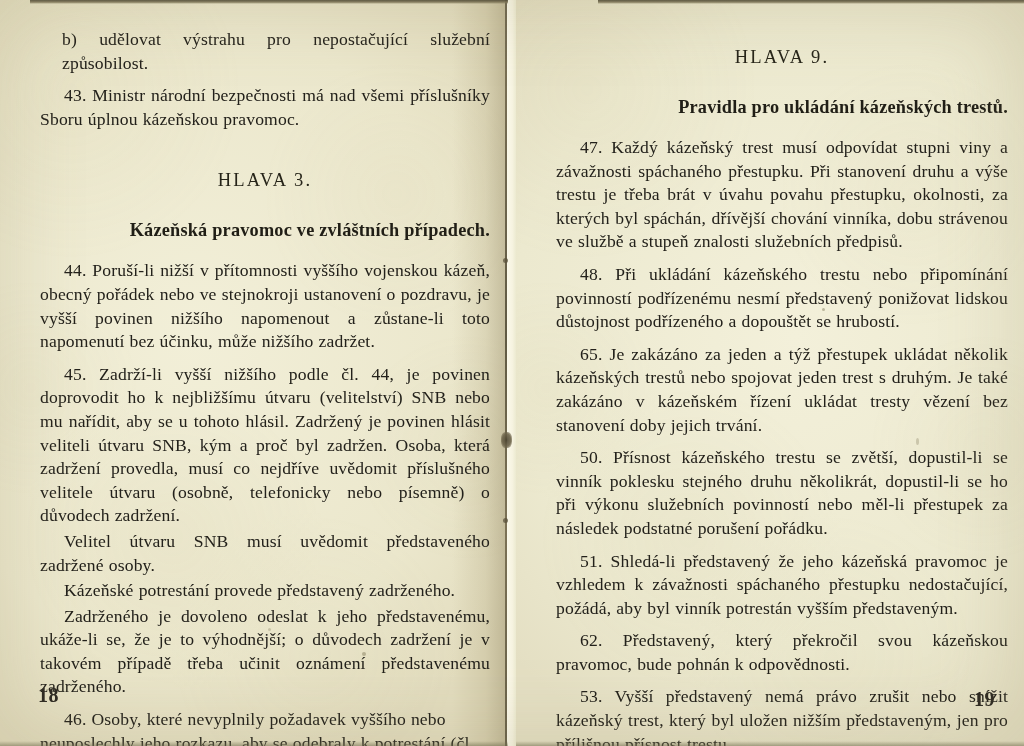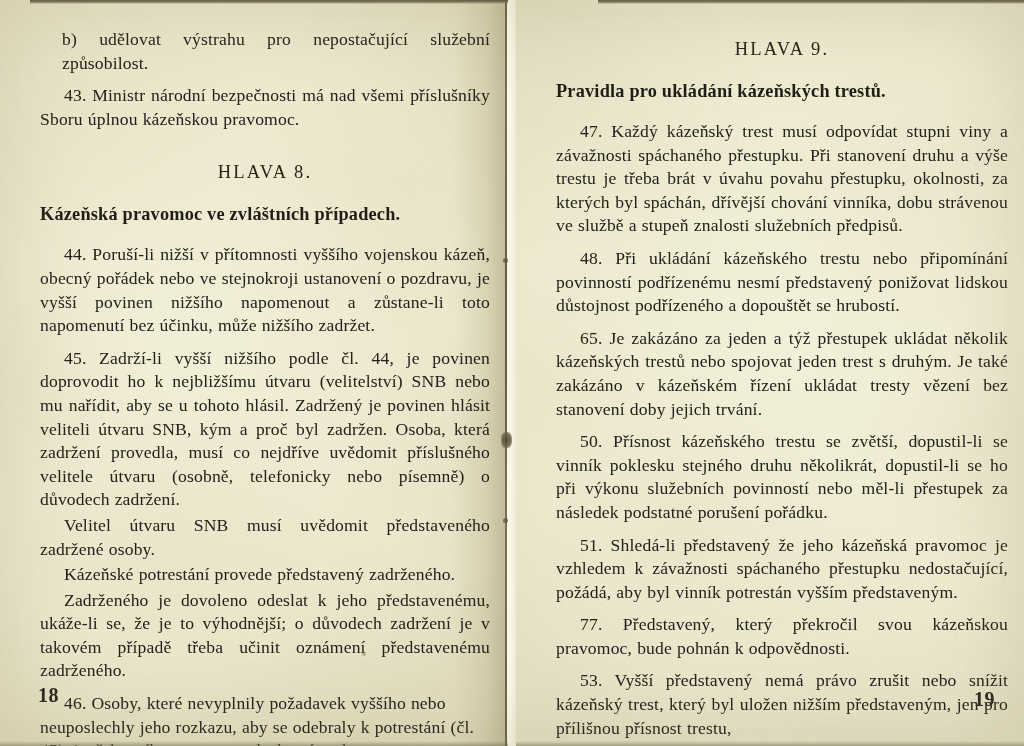--- a/index.html
+++ b/index.html
@@ -126,31 +126,31 @@
     text-indent: 0;
     padding-left: 22px;
   }
   .para.last { text-align: left; }
 
   .gap-sm { height: 7px; }
   .gap-md { height: 16px; }
   .gap-lg { height: 26px; }
 
   .chapter-head {
-    margin: 0;
+    margin: 8px;
     text-align: center;
     font-size: 18.5px;
     line-height: 26px;
     letter-spacing: 2.1px;
     font-weight: 400;
     color: #262419;
   }
   .section-head {
     margin: 0;
-    text-align: left;
+    text-align: right;
     font-size: 18.3px;
     line-height: 26px;
     font-weight: bold;
     letter-spacing: .2px;
     color: #201e16;
   }
 
   .folio {
     position: absolute;
     font-size: 20px;
@@ -200,21 +200,21 @@
     </p>
 
     <div class="gap-sm"></div>
 
     <p class="para">
       <span>43. Ministr národní bezpečnosti má nad všemi příslušníky Sboru úplnou kázeňskou pravomoc.</span>
     </p>
 
     <div class="gap-lg"></div>
 
-    <h2 class="chapter-head">HLAVA 8.</h2>
+    <h2 class="chapter-head">HLAVA 3.</h2>
 
     <div class="gap-md"></div>
 
     <h3 class="section-head">Kázeňská pravomoc ve zvláštních případech.</h3>
 
     <div class="gap-md"></div>
 
     <p class="para">
       <span>44. Poruší-li nižší v přítomnosti vyššího vojenskou kázeň, obecný pořádek nebo ve stejnokroji ustanovení o pozdravu, je vyšší povinen nižšího napomenout a zůstane-li toto napomenutí bez účinku, může nižšího zadržet.</span>
     </p>
@@ -280,21 +280,21 @@
 
     <div class="gap-sm"></div>
 
     <p class="para">
       <span>51. Shledá-li představený že jeho kázeňská pravomoc je vzhledem k závažnosti spáchaného přestupku nedostačující, požádá, aby byl vinník potrestán vyšším představeným.</span>
     </p>
 
     <div class="gap-sm"></div>
 
     <p class="para">
-      <span>77. Představený, který překročil svou kázeňskou pravomoc, bude pohnán k odpovědnosti.</span>
+      <span>62. Představený, který překročil svou kázeňskou pravomoc, bude pohnán k odpovědnosti.</span>
     </p>
 
     <div class="gap-sm"></div>
 
     <p class="para">
       <span>53. Vyšší představený nemá právo zrušit nebo snížit kázeňský trest, který byl uložen nižším představeným, jen pro přílišnou přísnost trestu,</span>
     </p>
   </div>
 
   <div class="folio folio-left">18</div>

